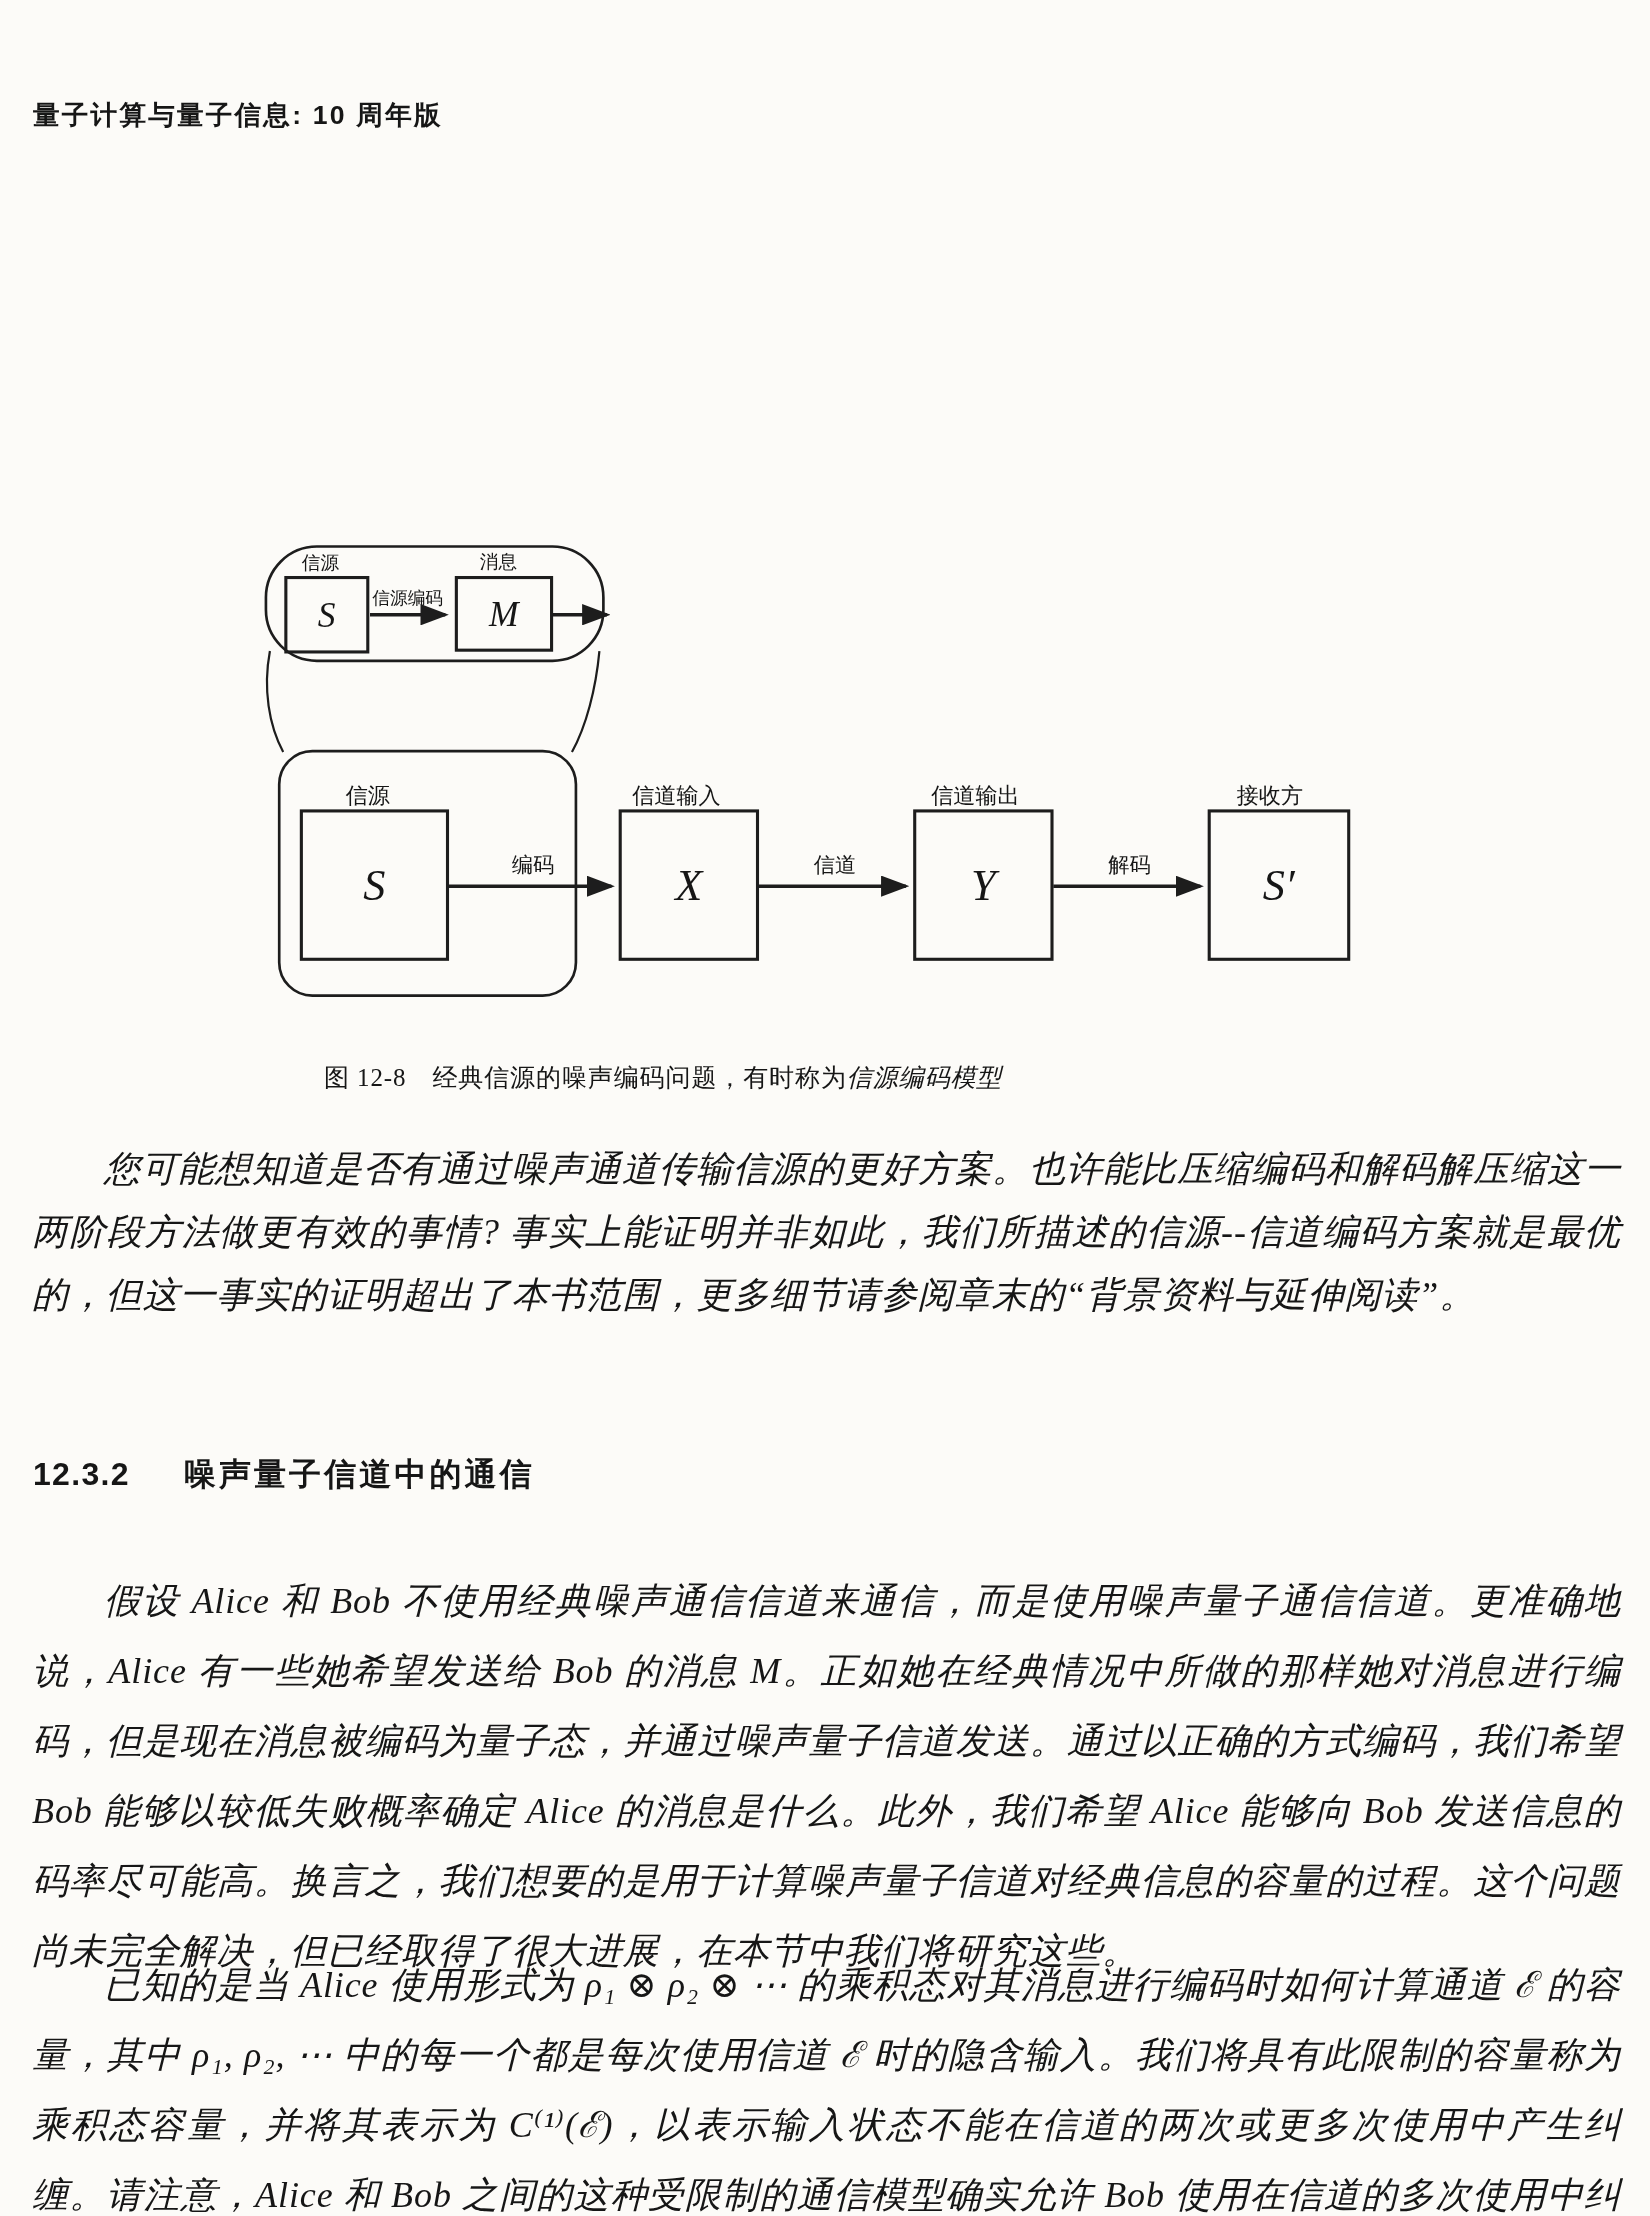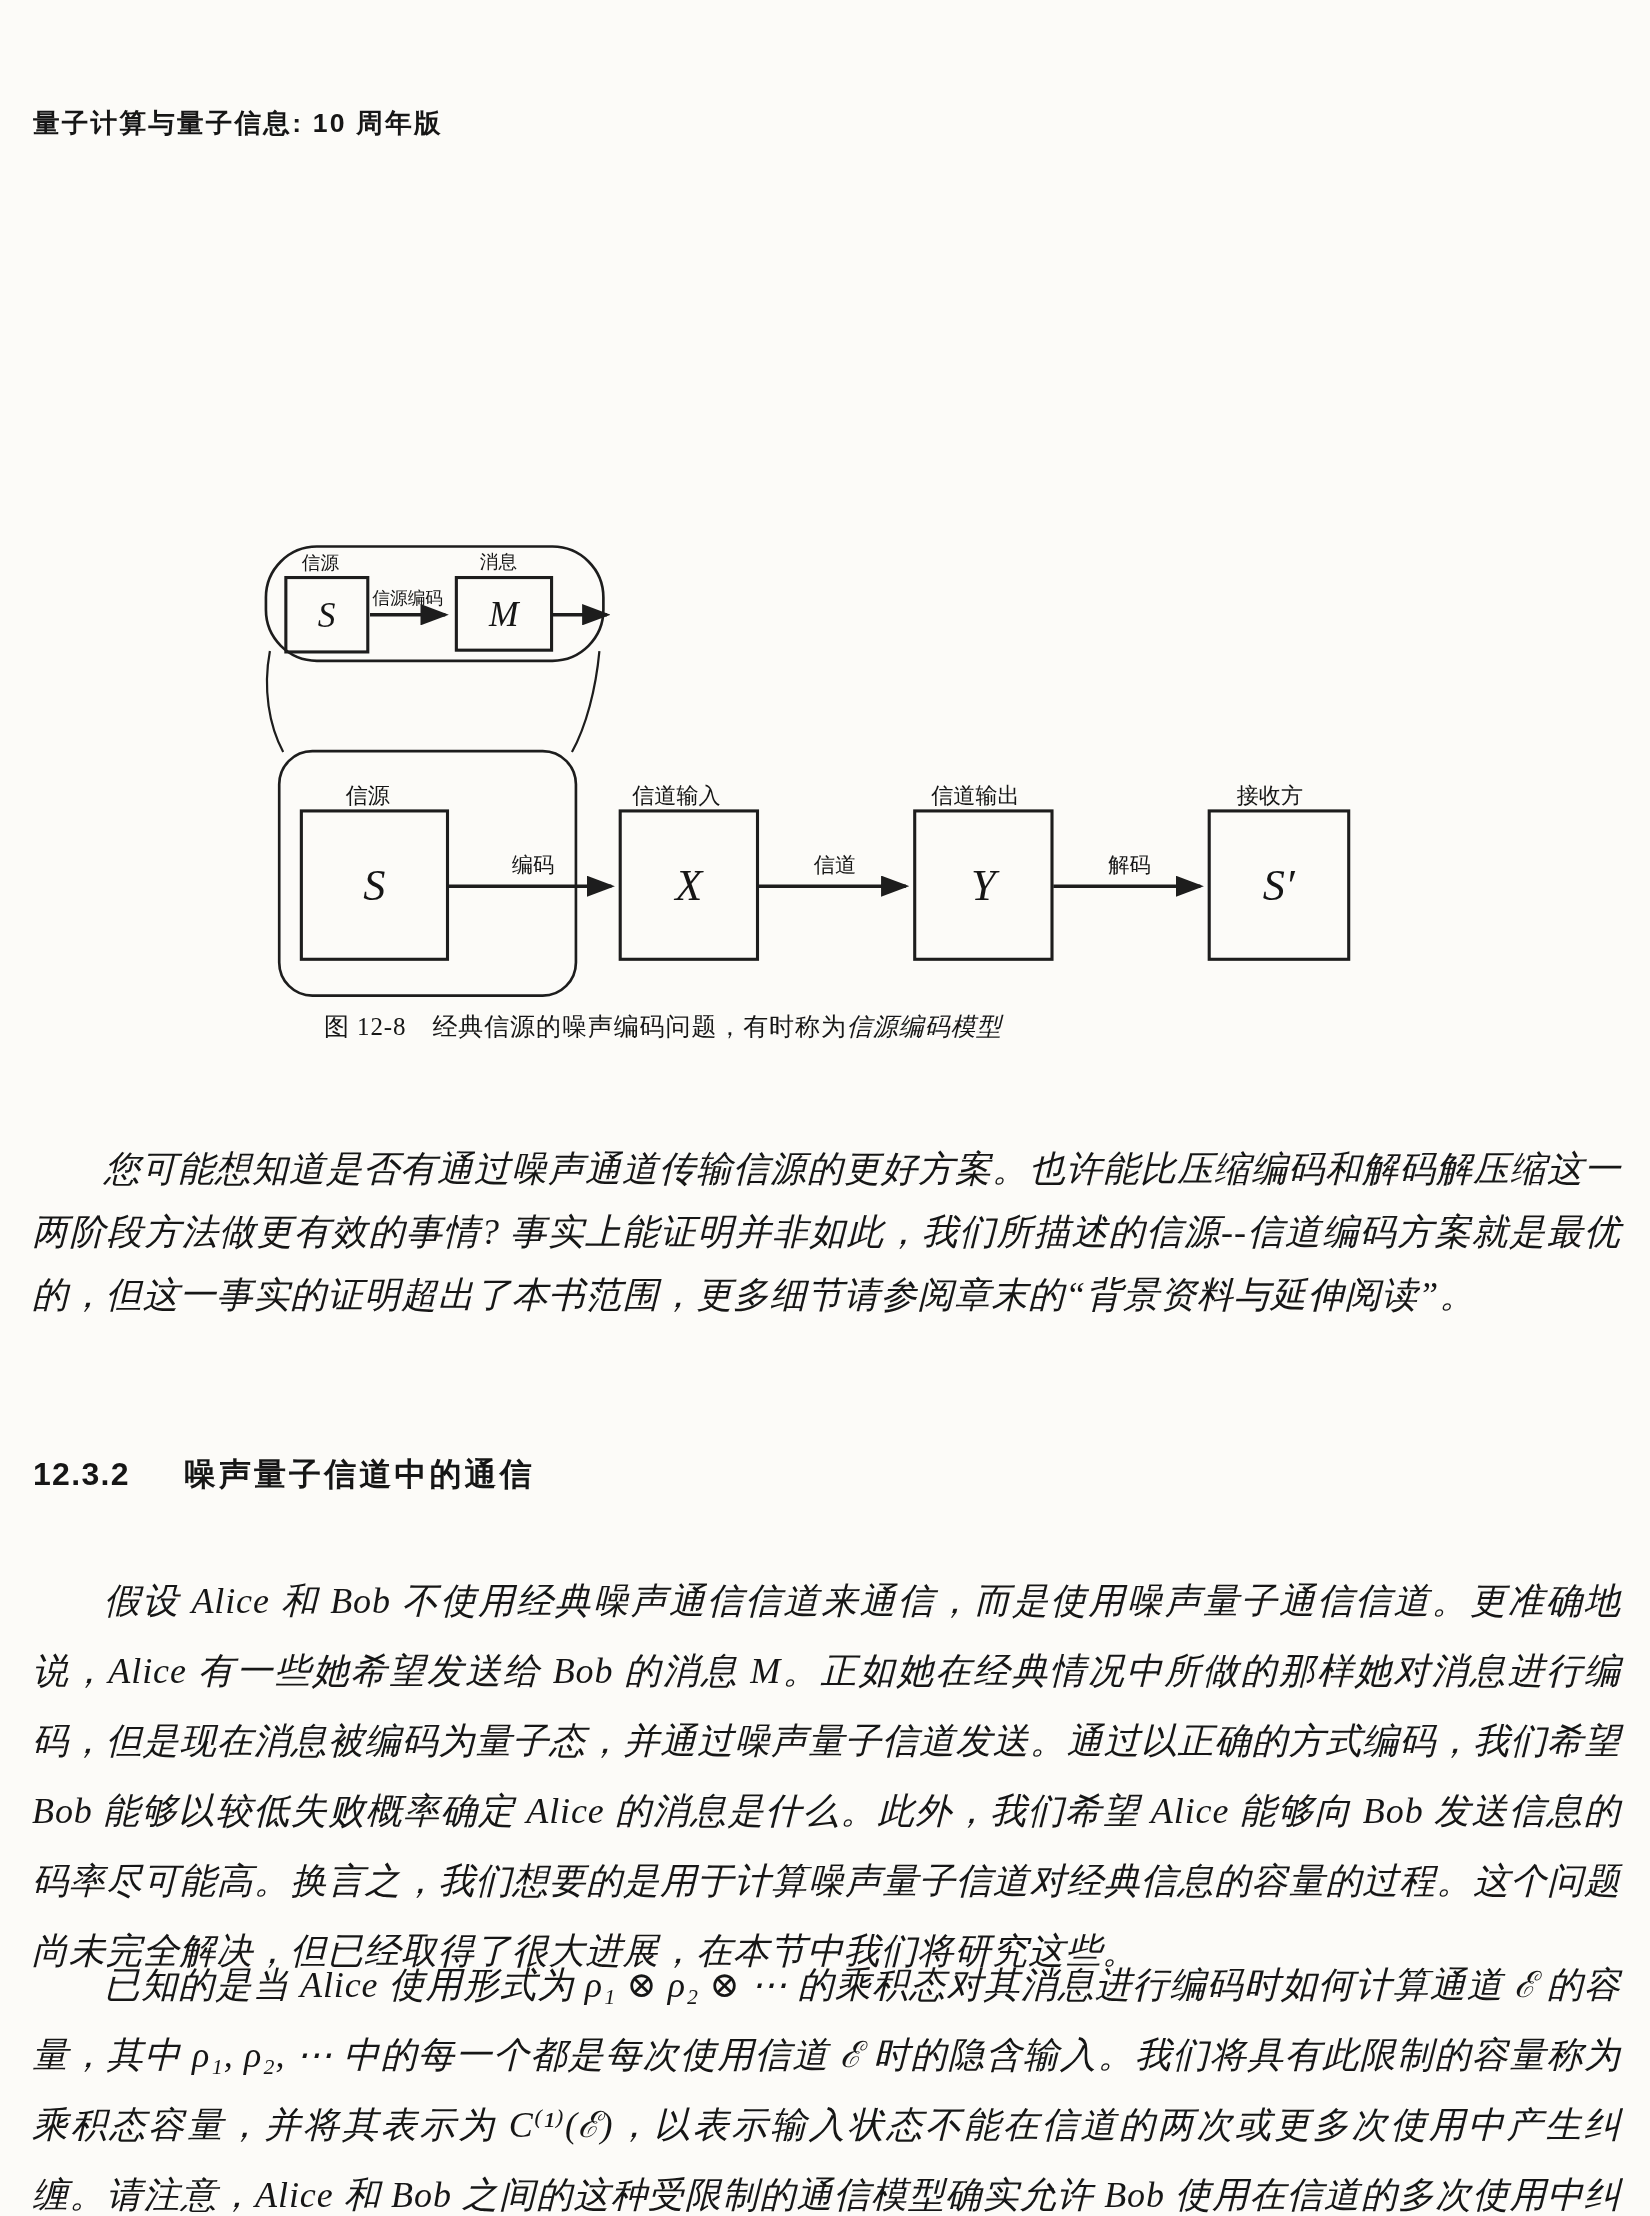--- a/index.html
+++ b/index.html
@@ -5,40 +5,40 @@
   html,body{margin:0;padding:0;background:#fbfaf6;}
   .page{
     position:relative;
     width:1651px;height:2640px;
     background:#fcfbf8;
     font-family:"Liberation Serif","DejaVu Serif",serif;
     color:#161616;
     overflow:hidden;
   }
   .page-header{
-    position:absolute;left:33px;top:105px;
+    position:absolute;left:33px;top:97px;
     font-family:"Liberation Sans","DejaVu Sans",sans-serif;
     font-weight:700;font-size:26.6px;letter-spacing:2.2px;
   }
   .para{
     position:absolute;left:32px;width:1589px;
     font-size:36px;letter-spacing:0.9px;
     text-align:justify;
   }
   .lh-a{line-height:63px;}
   .lh-b{line-height:70px;}
   .indent{text-indent:2em;font-style:italic;}
   .fig{position:absolute;left:259px;top:543px;text-align:center;}
   .fig svg{display:block;}
   .fig .ln{stroke:#1d1d1d;fill:none;}
   .fig text{fill:#161616;}
   .cn{font-family:"Liberation Serif","DejaVu Serif",serif;}
   .var{font-family:"Liberation Serif","DejaVu Serif",serif;font-style:italic;}
   .caption{
-    position:absolute;left:324px;top:1010px;
+    position:absolute;left:324px;top:1061px;
     font-size:25px;letter-spacing:0.9px;
   }
   .caption .emph{font-style:italic;}
   .heading{position:absolute;left:33px;top:1453px;font-size:32px;font-weight:700;white-space:nowrap;}
   .heading .num{font-family:Liberation Sans, sans-serif;letter-spacing:1.3px;}
   .heading .ttl{
     font-family:"Liberation Sans","DejaVu Sans",sans-serif;
     margin-left:54px;letter-spacing:3.1px;
   }
 </style>

